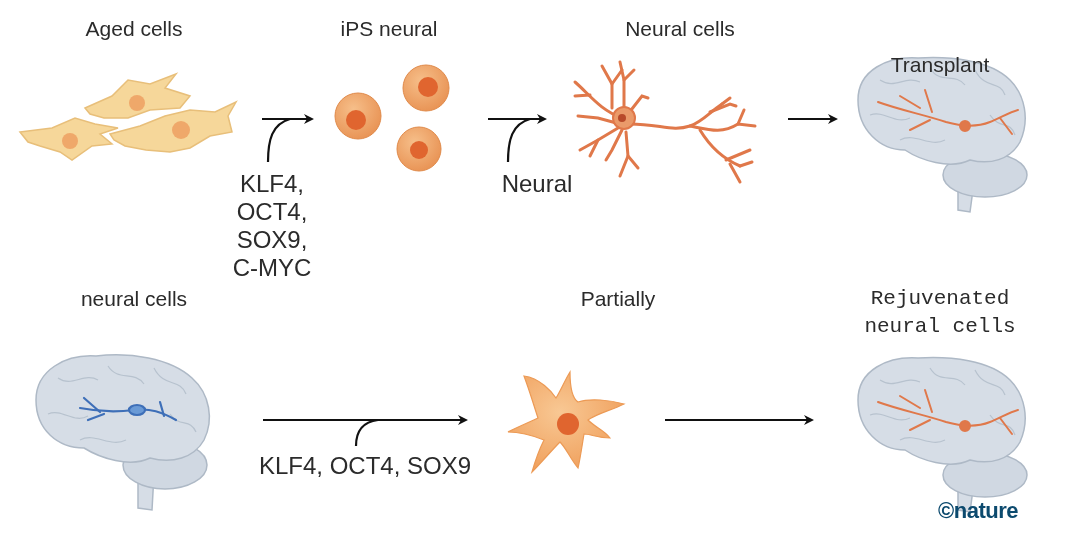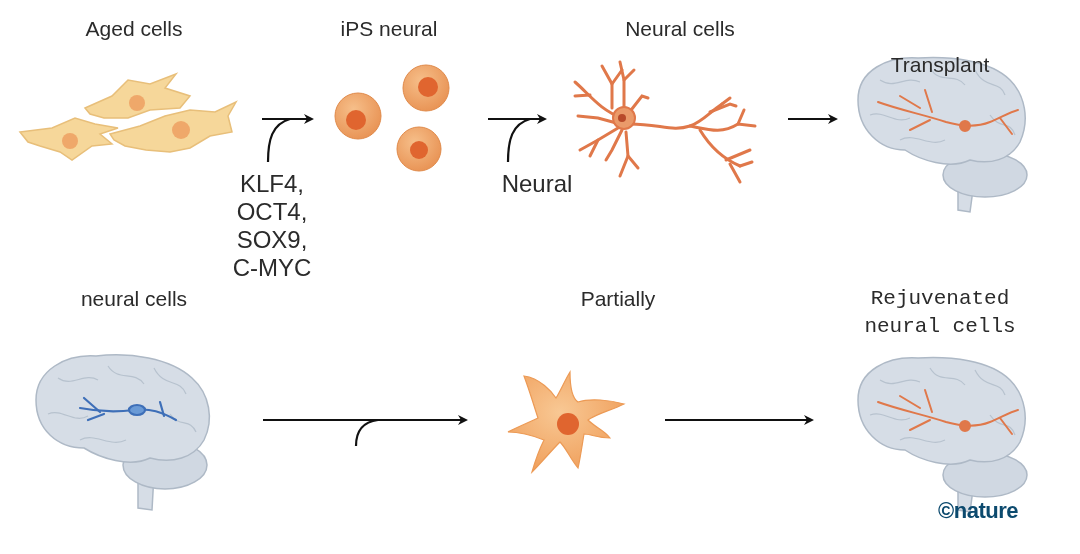--- a/index.html
+++ b/index.html
@@ -169,15 +169,16 @@
 </div>
 <div class="label" style="left:581px; top:285px;margin-left:37px;">
   <div>Partially</div>
 </div>
 <div class="label" style="left:940px; top:285px;font-family:Liberation Mono, monospace;">
   <div>Rejuvenated</div>
   <div>neural cells</div>
 </div>
 
 <div class="factor" style="left:365px; top:452px;">
+  <div>KLF4, OCT4, SOX9</div>
 </div>
 
 <div class="credit">©nature</div>
 
 </body></html>

